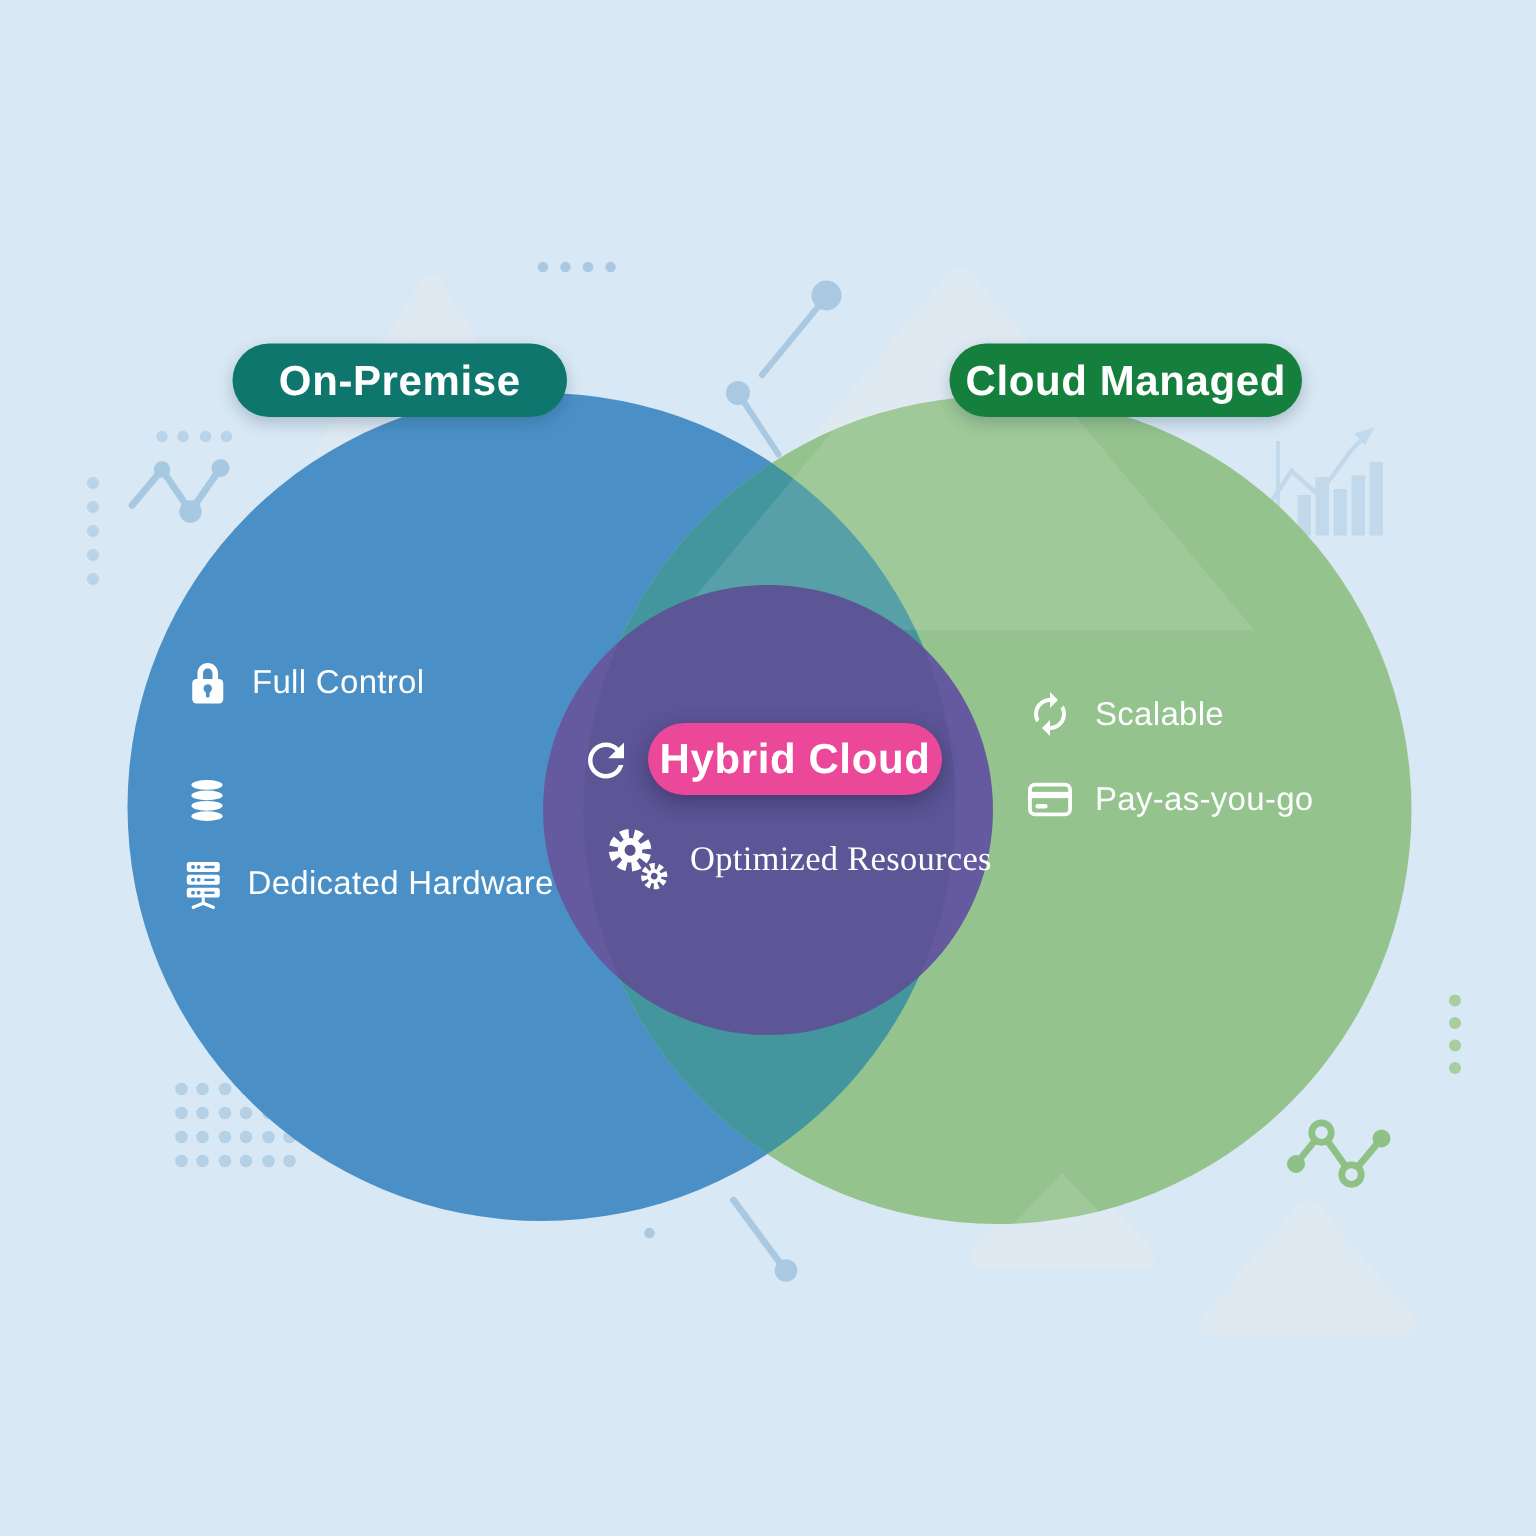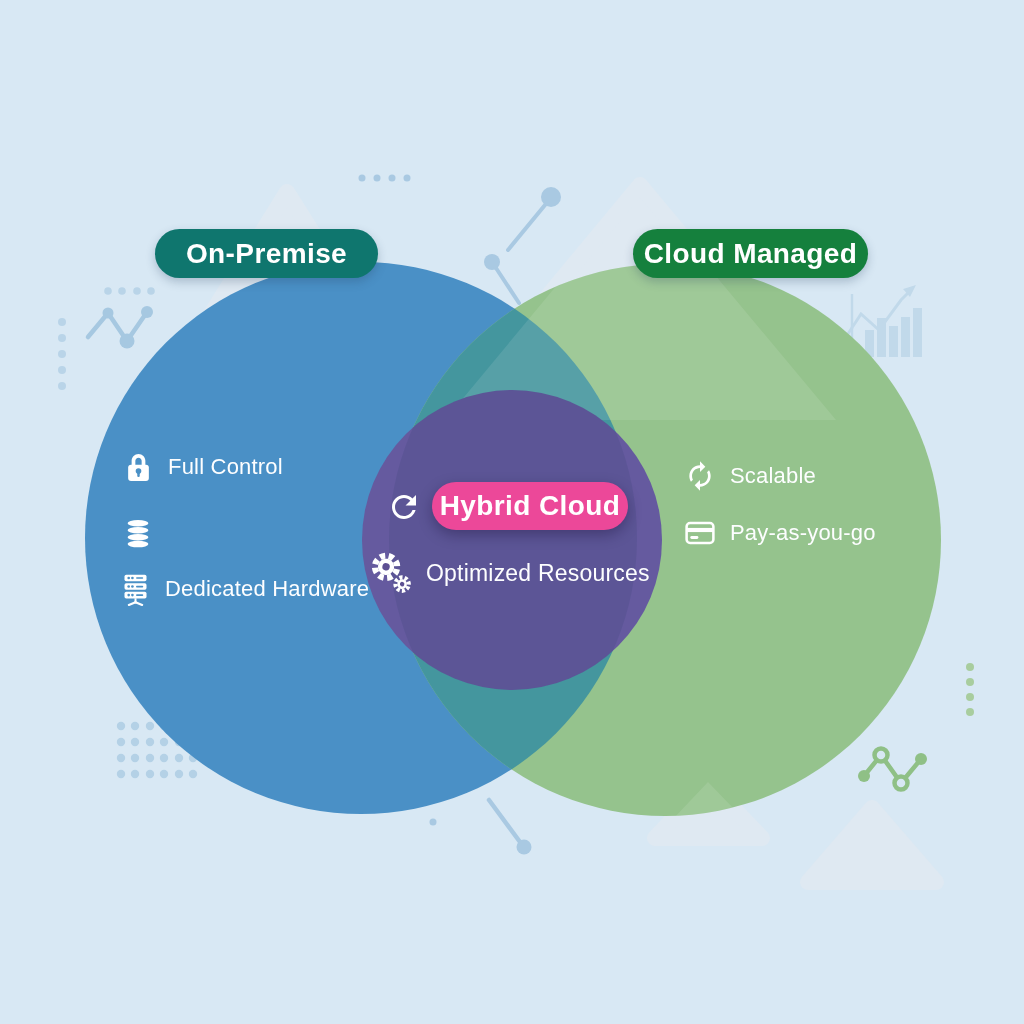--- a/index.html
+++ b/index.html
@@ -148,21 +148,21 @@
     </g>
   </svg>
 
   <div class="pill pill-onprem">
     <span>On-Premise</span>
   </div>
   <div class="pill pill-cloud">
     <span>Cloud Managed</span>
   </div>
 
-  <div class="row" style="left:121px;top:450px;text-align:right;">
+  <div class="row" style="left:121px;top:438px;text-align:right;">
     <span class="icon">
       <svg width="27" height="31" viewBox="0 0 24 27">
         <path fill="#fff" d="M12 1.5c-3.4 0-6.1 2.7-6.1 6.1V12h3.3V7.6c0-1.55 1.25-2.8 2.8-2.8s2.8 1.25 2.8 2.8V12h3.3V7.6c0-3.4-2.7-6.1-6.1-6.1z"></path>
         <rect x="2.8" y="11" width="18.4" height="14.5" rx="2.6" fill="#fff"></rect>
         <circle cx="12" cy="16.6" r="2.5" fill="#4a90c6"></circle>
         <rect x="10.9" y="17.6" width="2.2" height="4.4" rx="1" fill="#4a90c6"></rect>
       </svg>
     </span>
     <span>Full Control</span>
   </div>
@@ -227,21 +227,21 @@
   </div>
 
   <span class="badge-icon">
     <svg width="36" height="36" viewBox="0 0 24 24">
       <path fill="#fff" d="M17.65 6.35C16.2 4.9 14.21 4 12 4c-4.42 0-7.99 3.58-7.99 8s3.57 8 7.99 8c3.73 0 6.84-2.55 7.73-6h-2.08c-.82 2.33-3.04 4-5.65 4-3.31 0-6-2.69-6-6s2.69-6 6-6c1.66 0 3.14.69 4.22 1.78L13 11h7V4l-2.35 2.35z"></path>
     </svg>
   </span>
   <div class="pill pill-hybrid">
     <span>Hybrid Cloud</span>
   </div>
-  <div class="row row-center" style="left:369px;top:551px;">
+  <div class="row row-center" style="left:403px;top:551px;font-family:Liberation Serif, serif;">
     <span class="icon" style="width:44px;height:44px;">
       <svg width="42" height="42" viewBox="0 0 34 34">
         <g transform="rotate(12 13 12)">
           <circle cx="13" cy="12" r="9" fill="none" stroke="#fff" stroke-width="5" stroke-dasharray="4.2 2.87"></circle>
           <circle cx="13" cy="12" r="6.6" fill="#fff"></circle>
           <circle cx="13" cy="12" r="3" fill="#5d5093"></circle>
         </g>
         <g transform="rotate(20 26 26)">
           <circle cx="26" cy="26" r="5.4" fill="none" stroke="#fff" stroke-width="3.4" stroke-dasharray="2.5 1.74"></circle>
           <circle cx="26" cy="26" r="3.9" fill="#fff"></circle>

